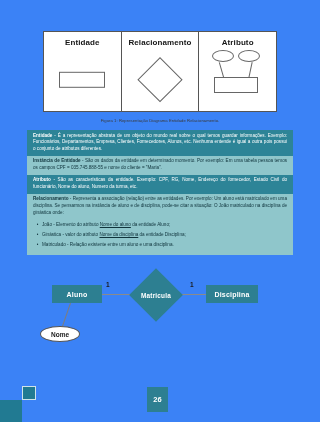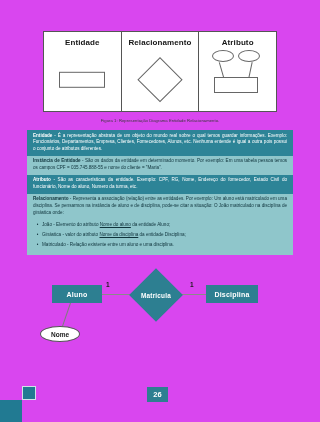--- a/index.html
+++ b/index.html
@@ -14,21 +14,21 @@
   body {
     font-family: "Liberation Sans", sans-serif;
     background: #ffffff;
     position: relative;
   }
 
   .page {
     position: relative;
     width: 320px;
     height: 422px;
-    background: #d946ef;
+    background: #3b82f6;
   }
 
   
   .legend-figure {
     position: absolute;
     left: 43px;
     top: 31px;
     width: 234px;
     height: 81px;
     border: 1px solid #555;
@@ -268,21 +268,21 @@
     transform: rotate(19deg);
     transform-origin: top center;
   }
 
   
   .page-num {
     position: absolute;
     left: 147px;
     top: 387px;
     width: 21px;
-    height: 15px;
+    height: 25px;
     background: #2d7f91;
     color: #ffffff;
     font-size: 7.5px;
     font-weight: bold;
     display: flex;
     align-items: center;
     justify-content: center;
   }
 
   

